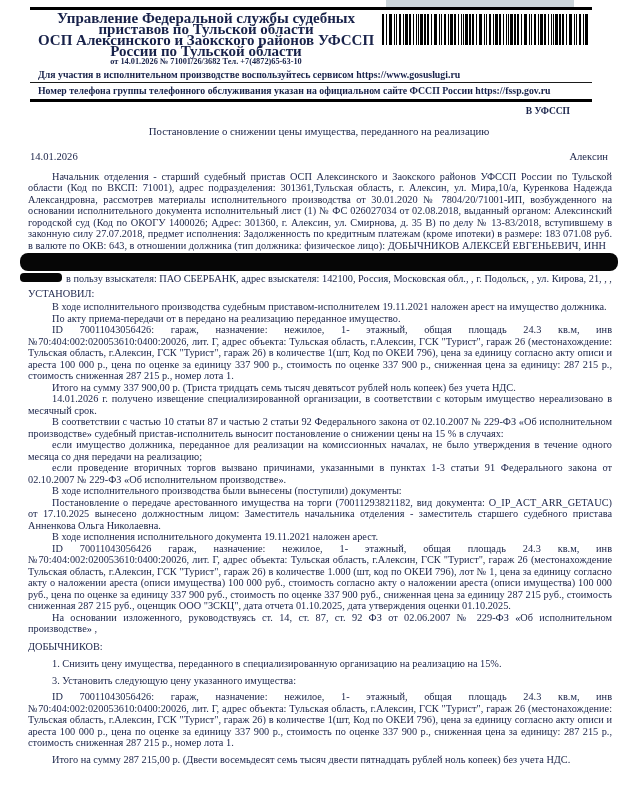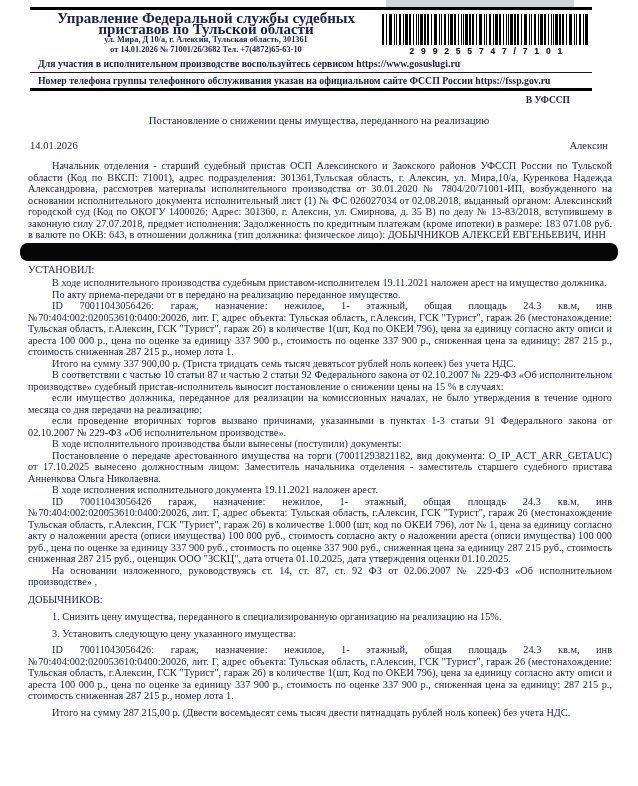--- a/index.html
+++ b/index.html
@@ -40,21 +40,21 @@
 </head>
 <body>
 
 <div class="page">
   <div class="scan-strip"></div>
 
   <div class="head-wrap">
     <div class="lh-row">
       <div class="lh-left">
         <div class="org">Управление Федеральной службы судебных приставов по Тульской области</div>
-        <div class="addr">ул. Мира, Д 10/а, г. Алексин, Тульская область, 301361</div>
+        <div class="org">ОСП Алексинского и Заокского районов УФССП России по Тульской области</div>
         <div class="addr">от 14.01.2026 № 71001/26/3682 Тел. +7(4872)65-63-10</div>
       </div>
       <div class="lh-barcode">
         <div class="bars">
             <i style="width: 2px; margin-right: 2px;"></i>
             <i style="width: 1px; margin-right: 2px;"></i>
             <i style="width: 3px; margin-right: 2px;"></i>
             <i style="width: 1px; margin-right: 1px;"></i>
             <i style="width: 1px; margin-right: 2px;"></i>
             <i style="width: 2px; margin-right: 2px;"></i>
@@ -110,48 +110,49 @@
             <i style="width: 2px; margin-right: 1px;"></i>
             <i style="width: 2px; margin-right: 2px;"></i>
             <i style="width: 1px; margin-right: 2px;"></i>
             <i style="width: 3px; margin-right: 2px;"></i>
             <i style="width: 1px; margin-right: 1px;"></i>
             <i style="width: 1px; margin-right: 2px;"></i>
             <i style="width: 2px; margin-right: 2px;"></i>
             <i style="width: 1px; margin-right: 1px;"></i>
             <i style="width: 3px; margin-right: 1px;"></i>
           </div>
-        <div class="bdigits">2 9 9 2 5 5 7 4 7 / 7 1 0 1</div>
       </div>
     </div>
     <div class="notice n1">Для участия в исполнительном производстве воспользуйтесь сервисом https://www.gosuslugi.ru</div>
     <div class="notice n2">Номер телефона группы телефонного обслуживания указан на официальном сайте ФССП России https://fssp.gov.ru</div>
   </div>
 
   <div class="case-mark">В УФССП</div>
 
   <div class="doc-title">Постановление о снижении цены имущества, переданного на реализацию</div>
 
   <div class="date-row">
     <span>14.01.2026</span>
     <span>Алексин</span>
   </div>
 
   <div class="body">
     <p>Начальник отделения - старший судебный пристав ОСП Алексинского и Заокского районов УФССП России по Тульской области (Код по ВКСП: 71001), адрес подразделения: 301361,Тульская область, г. Алексин, ул. Мира,10/а, Куренкова Надежда Александровна, рассмотрев материалы исполнительного производства от 30.01.2020 № 7804/20/71001-ИП, возбужденного на основании исполнительного документа исполнительный лист (1) № ФС 026027034 от 02.08.2018, выданный органом: Алексинский городской суд (Код по ОКОГУ 1400026; Адрес: 301360, г. Алексин, ул. Смирнова, д. 35 В) по делу № 13-83/2018, вступившему в законную силу 27.07.2018, предмет исполнения: Задолженность по кредитным платежам (кроме ипотеки) в размере: 183 071.08 руб. в валюте по ОКВ: 643, в отношении должника (тип должника: физическое лицо): ДОБЫЧНИКОВ АЛЕКСЕЙ ЕВГЕНЬЕВИЧ, ИНН</p>
 
     <div class="redaction-main"></div>
 
+    <p class="creditor"><span class="redaction-small"></span><span>в пользу взыскателя: ПАО СБЕРБАНК, адрес взыскателя: 142100, Россия, Московская обл., , г. Подольск, , ул. Кирова, 21, , ,</span></p>
 
     <p class="center head-ust">УСТАНОВИЛ:</p>
 
     <p>В ходе исполнительного производства судебным приставом-исполнителем 19.11.2021 наложен арест на имущество должника.</p>
     <p>По акту приема-передачи от в передано на реализацию переданное имущество.</p>
     <p>ID 70011043056426: гараж, назначение: нежилое, 1- этажный, общая площадь 24.3 кв.м, инв №70:404:002:020053610:0400:20026, лит. Г, адрес объекта: Тульская область, г.Алексин, ГСК "Турист", гараж 26 (местонахождение: Тульская область, г.Алексин, ГСК "Турист", гараж 26) в количестве 1(шт, Код по ОКЕИ 796), цена за единицу согласно акту описи и ареста 100 000 р., цена по оценке за единицу 337 900 р., стоимость по оценке 337 900 р., сниженная цена за единицу: 287 215 р., стоимость сниженная 287 215 р., номер лота 1.</p>
     <p>Итого на сумму 337 900,00 р. (Триста тридцать семь тысяч девятьсот рублей ноль копеек) без учета НДС.</p>
+    <p>14.01.2026 г. получено извещение специализированной организации, в соответствии с которым имущество нереализовано в месячный срок.</p>
     <p>В соответствии с частью 10 статьи 87 и частью 2 статьи 92 Федерального закона от 02.10.2007 № 229-ФЗ «Об исполнительном производстве» судебный пристав-исполнитель выносит постановление о снижении цены на 15 % в случаях:</p>
     <p>если имущество должника, переданное для реализации на комиссионных началах, не было утверждения в течение одного месяца со дня передачи на реализацию;</p>
     <p>если проведение вторичных торгов вызвано причинами, указанными в пунктах 1-3 статьи 91 Федерального закона от 02.10.2007 № 229-ФЗ «Об исполнительном производстве».</p>
     <p>В ходе исполнительного производства были вынесены (поступили) документы:</p>
     <p>Постановление о передаче арестованного имущества на торги (70011293821182, вид документа: O_IP_ACT_ARR_GETAUC) от 17.10.2025 вынесено должностным лицом: Заместитель начальника отделения - заместитель старшего судебного пристава Анненкова Ольга Николаевна.</p>
     <p>В ходе исполнения исполнительного документа 19.11.2021 наложен арест.</p>
     <p>ID 70011043056426 гараж, назначение: нежилое, 1- этажный, общая площадь 24.3 кв.м, инв №70:404:002:020053610:0400:20026, лит. Г, адрес объекта: Тульская область, г.Алексин, ГСК "Турист", гараж 26 (местонахождение Тульская область, г.Алексин, ГСК "Турист", гараж 26) в количестве 1.000 (шт, код по ОКЕИ 796), лот № 1, цена за единицу согласно акту о наложении ареста (описи имущества) 100 000 руб., стоимость согласно акту о наложении ареста (описи имущества) 100 000 руб., цена по оценке за единицу 337 900 руб., стоимость по оценке 337 900 руб., сниженная цена за единицу 287 215 руб., стоимость сниженная 287 215 руб., оценщик ООО "ЗСКЦ", дата отчета 01.10.2025, дата утверждения оценки 01.10.2025.</p>
     <p>На основании изложенного, руководствуясь ст. 14, ст. 87, ст. 92 ФЗ от 02.06.2007 № 229-ФЗ «Об исполнительном производстве» ,</p>
 
     <p class="center head-post">ДОБЫЧНИКОВ:</p>

